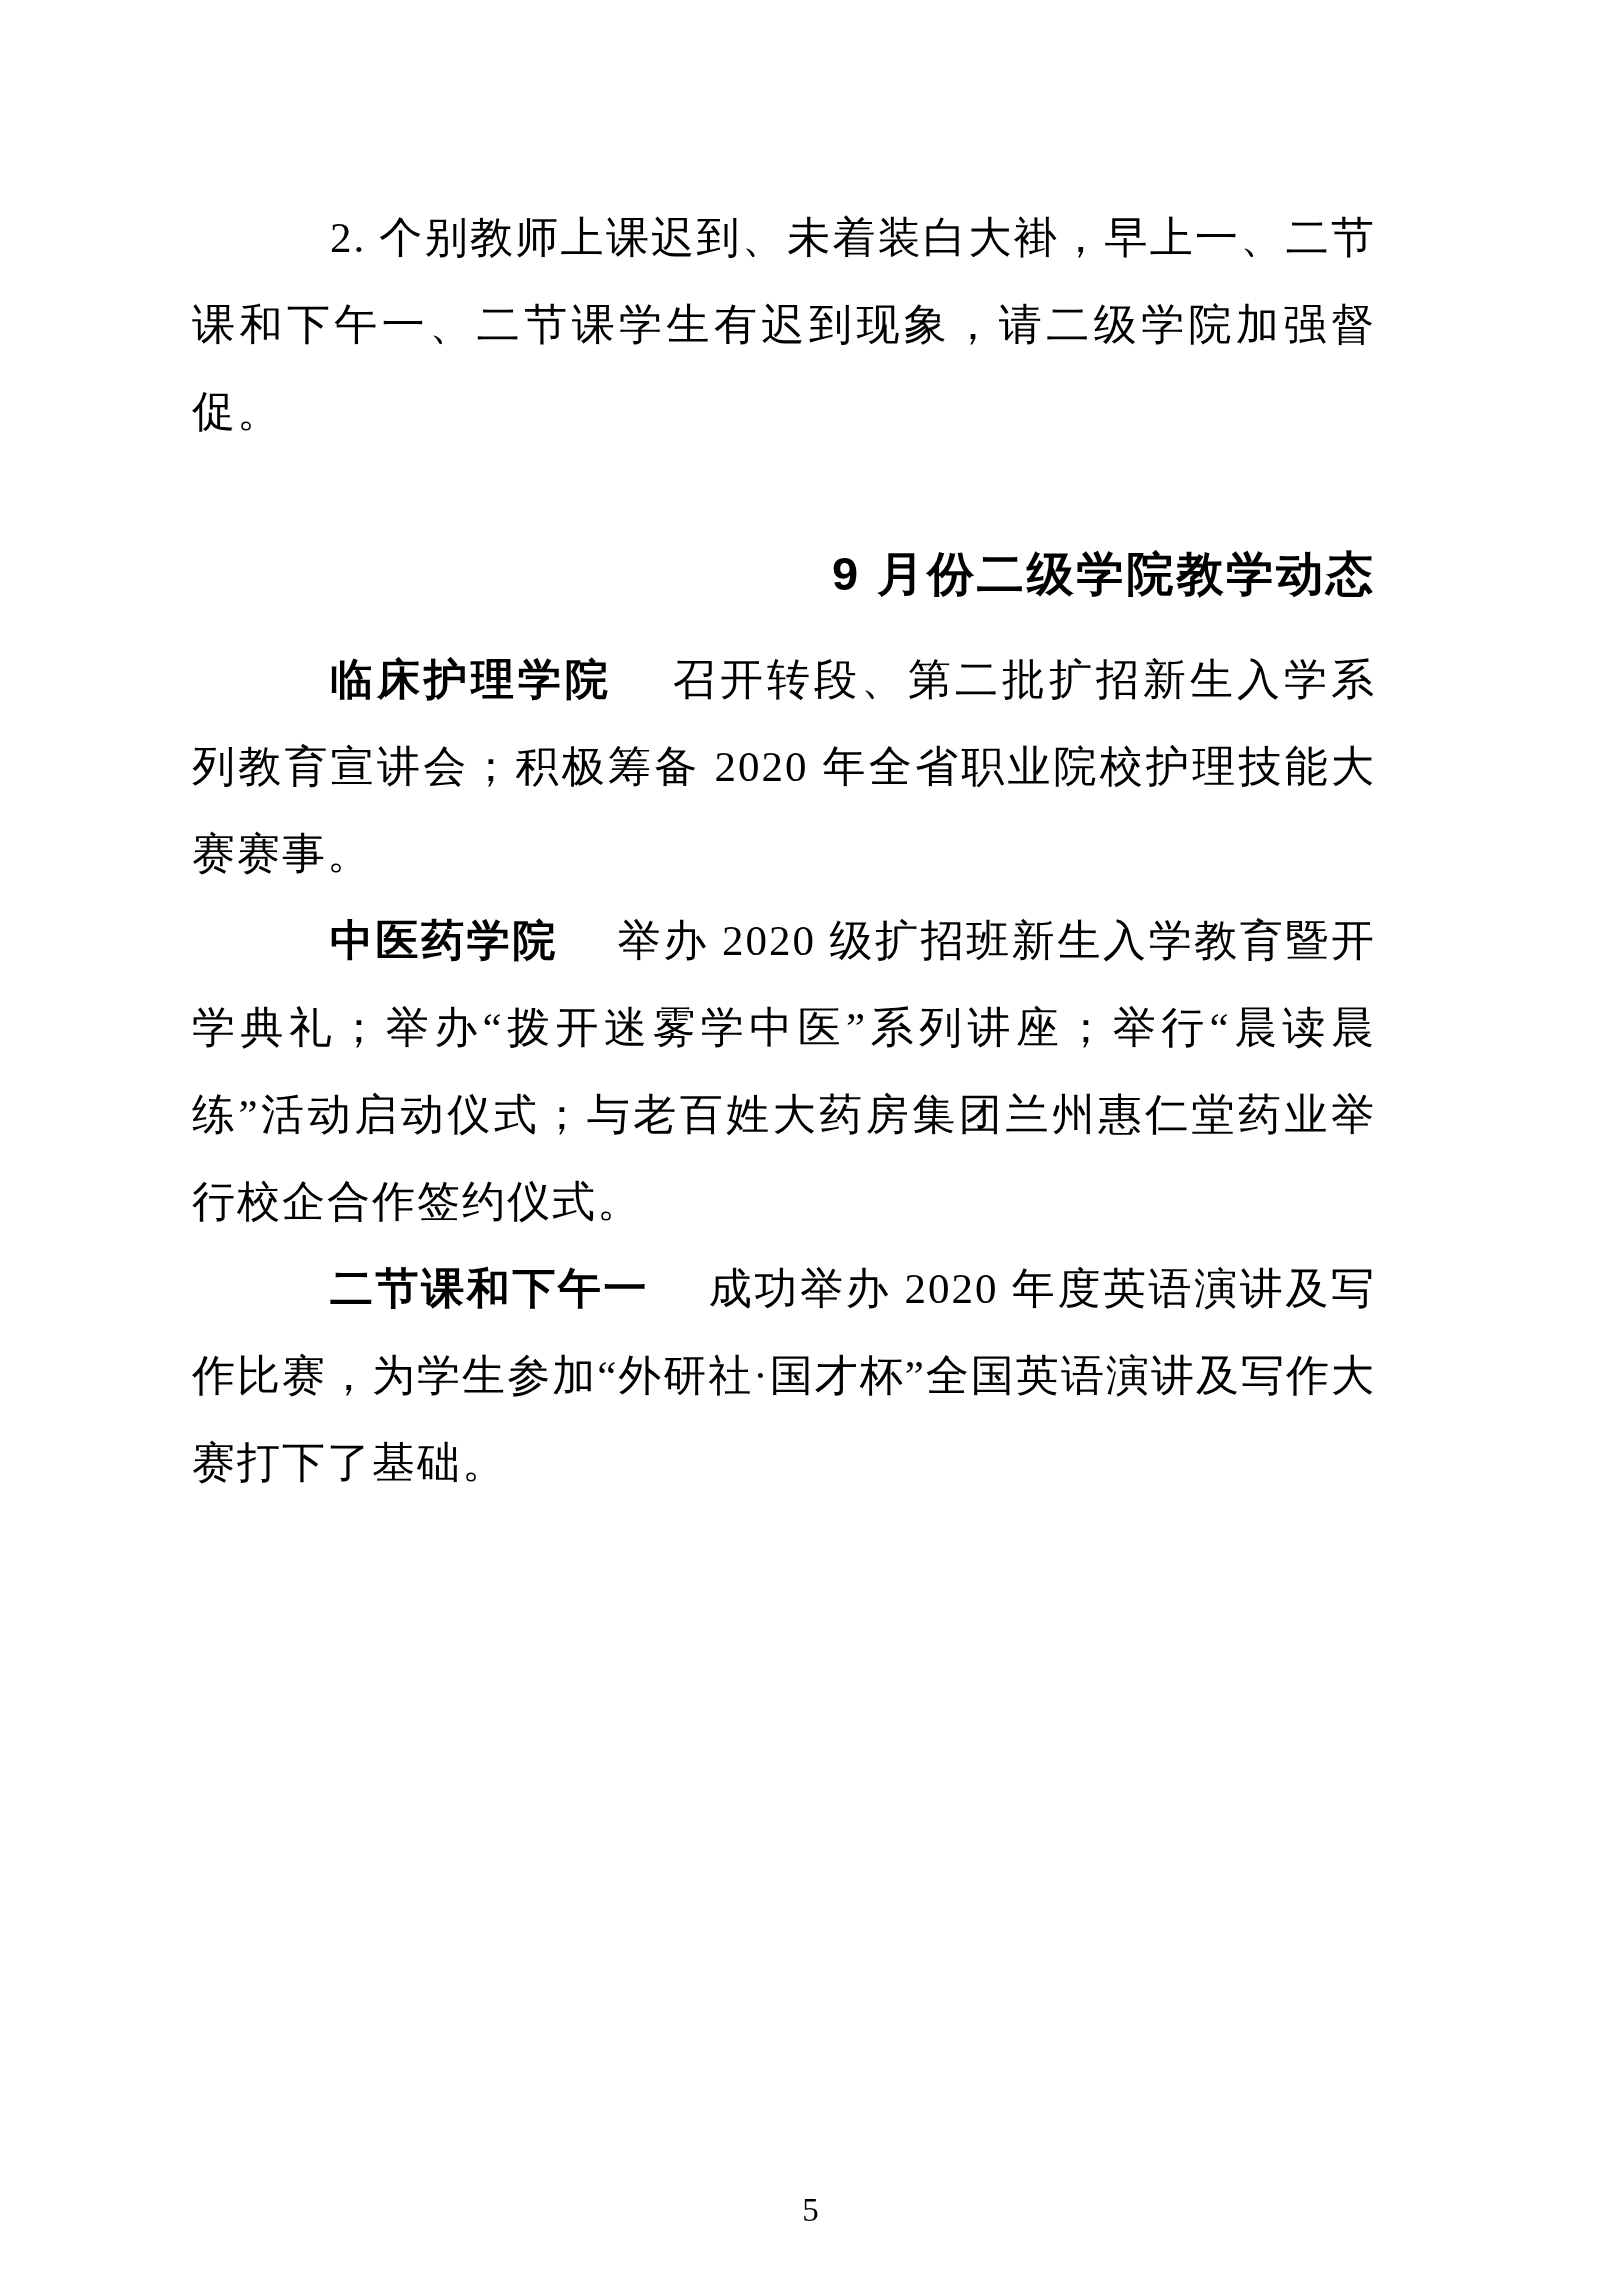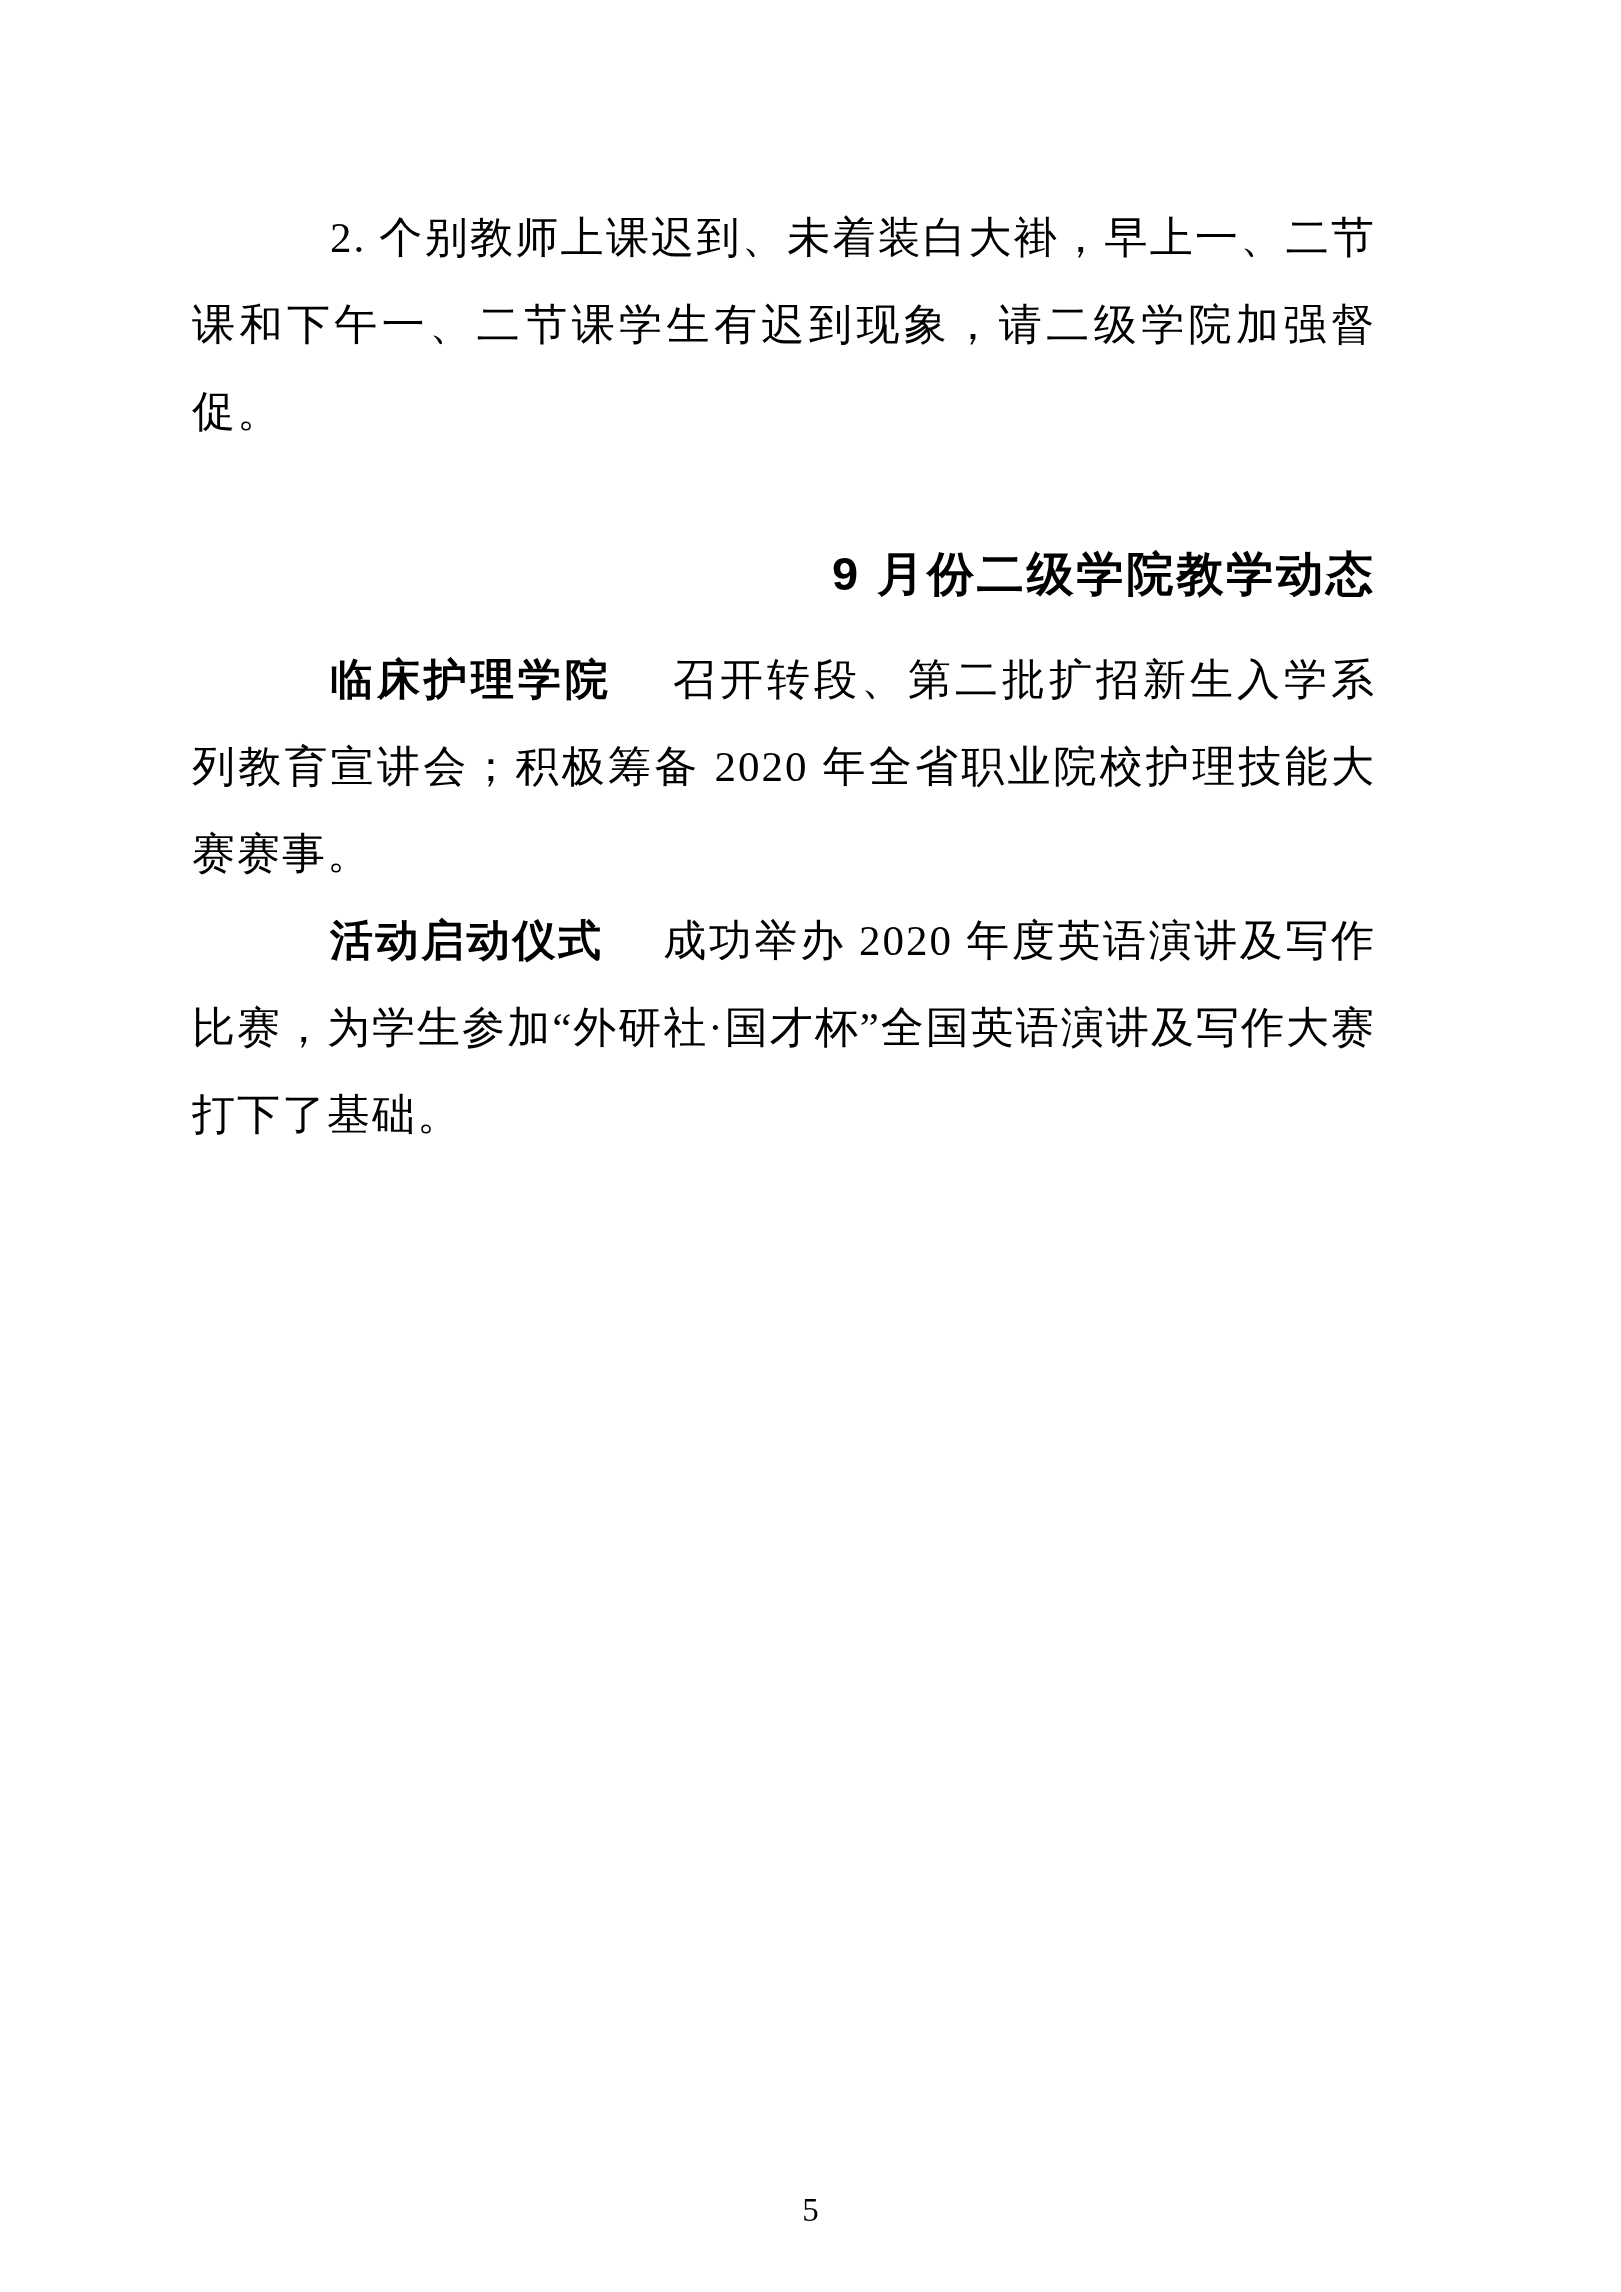--- a/index.html
+++ b/index.html
@@ -66,23 +66,24 @@
 
 <div class="page">
   <div class="content">
 
     <p class="para"><span>2. 个别教师上课迟到、未着装白大褂，早上一、二节课和下午一、二节课学生有迟到现象，请二级学院加强督促。</span></p>
 
     <h1 class="doc-title">9 月份二级学院教学动态</h1>
 
     <p class="para"><span class="college">临床护理学院</span><span class="gap"></span><span>召开转段、第二批扩招新生入学系列教育宣讲会；积极筹备 2020 年全省职业院校护理技能大赛赛事。</span></p>
 
+    <p class="para"><span class="college">中医药学院</span><span class="gap"></span><span>举办 2020 级扩招班新生入学教育暨开学典礼；举办“拨开迷雾学中医”系列讲座；举行“晨读晨练”活动启动仪式；与老百姓大药房集团兰州惠仁堂药业举行校企合作签约仪式。</span></p>
 
 
 
-    <p class="para"><span class="college">活动启动仪式</span><span class="gap"></span><span>成功举办 2020 年度英语演讲及写作比赛，为学生参加“外研社·国才杯”全国英语演讲及写作大赛打下了基础。</span></p>
+    <p class="para"><span class="college">二节课和下午一</span><span class="gap"></span><span>成功举办 2020 年度英语演讲及写作比赛，为学生参加“外研社·国才杯”全国英语演讲及写作大赛打下了基础。</span></p>
 
 
   </div>
 
   <div class="page-number">5</div>
 </div>
 
 
 </body></html>

